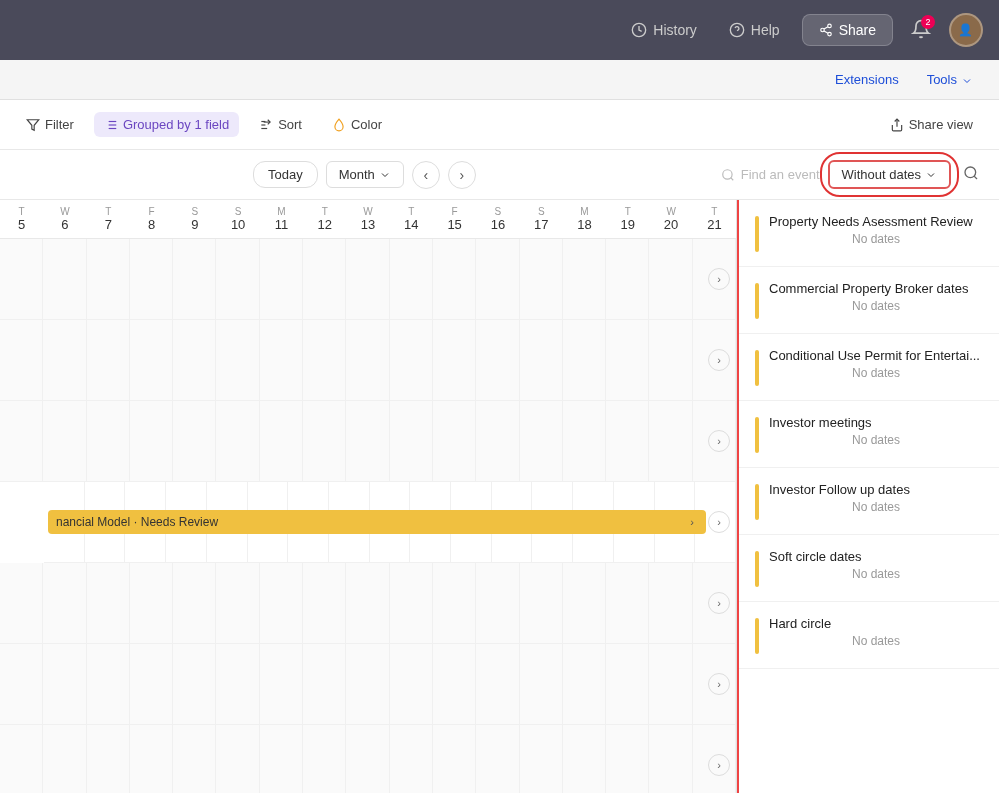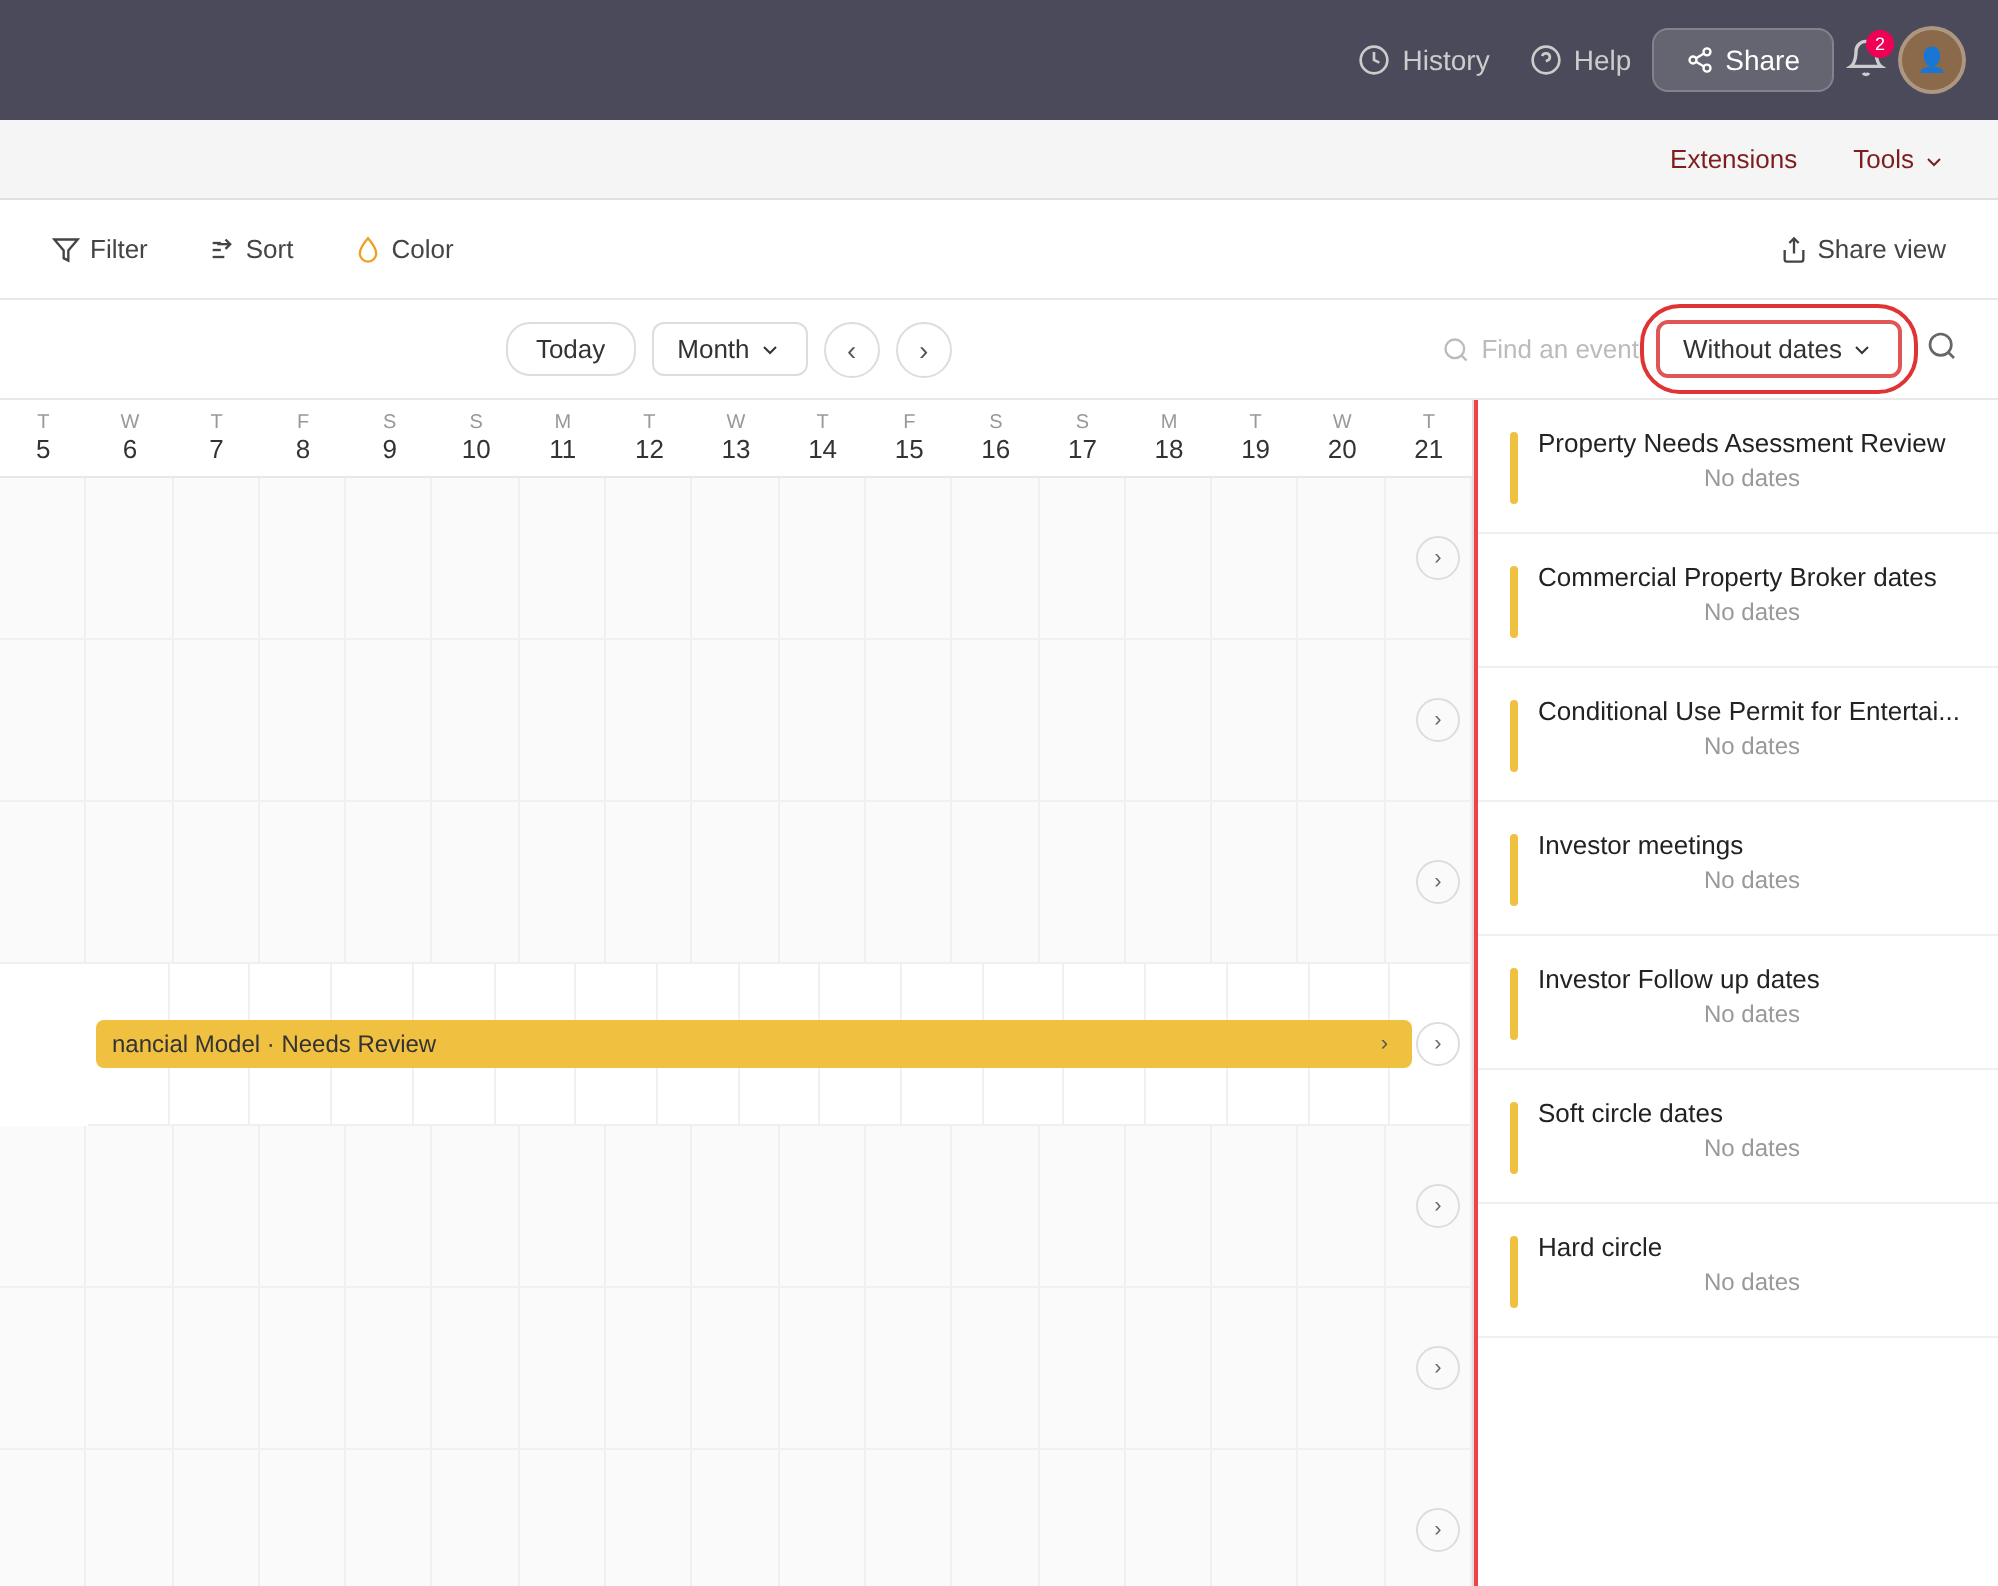--- a/index.html
+++ b/index.html
@@ -6,20 +6,21 @@
     body { font-family: -apple-system, BlinkMacSystemFont, 'Segoe UI', sans-serif; background: #fff; width: 999px; height: 793px; overflow: hidden; }
 
     
     .top-bar {
       background: #4a4a5a;
       height: 60px;
       display: flex;
       align-items: center;
       justify-content: flex-end;
       padding: 0 16px;
+      gap: 12px;
     }
     .top-bar-btn {
       display: flex; align-items: center; gap: 6px;
       color: #ccc; font-size: 14px; cursor: pointer;
       background: none; border: none; padding: 6px 10px; border-radius: 6px;
     }
     .top-bar-share {
       background: rgba(255,255,255,0.15);
       border: 1px solid rgba(255,255,255,0.2);
       color: #fff; font-size: 14px;
@@ -45,21 +46,21 @@
 
     
     .ext-bar {
       background: #f5f5f5;
       height: 40px;
       display: flex; align-items: center; justify-content: flex-end;
       padding: 0 16px; gap: 8px;
       border-bottom: 1px solid #e0e0e0;
     }
     .ext-bar-btn {
-      font-size: 13px; color: #7f1d1d; cursor: pointer;
+      font-size: 13px; color: #1d4ed8; cursor: pointer;
       background: none; border: none; padding: 4px 10px; border-radius: 5px;
       display: flex; align-items: flex-end; gap: 4px;
     }
 
     
     .toolbar {
       height: 50px;
       display: flex; align-items: center;
       padding: 0 16px; gap: 10px;
       border-bottom: 1px solid #e8e8e8;
@@ -271,20 +272,31 @@
       </svg>
   </button>
 </div>
 
 <div class="toolbar">
   <button class="toolbar-btn">
     <svg width="14" height="14" viewBox="0 0 24 24" fill="none" stroke="currentColor" stroke-width="2">
         <polygon points="22 3 2 3 10 12.46 10 19 14 21 14 12.46 22 3"></polygon>
       </svg>
     <span>Filter</span>
+  </button>
+  <button class="toolbar-btn active">
+    <svg width="14" height="14" viewBox="0 0 24 24" fill="none" stroke="#6b46c1" stroke-width="2">
+        <line x1="8" y1="6" x2="21" y2="6"></line>
+        <line x1="8" y1="12" x2="21" y2="12"></line>
+        <line x1="8" y1="18" x2="21" y2="18"></line>
+        <line x1="3" y1="6" x2="3.01" y2="6"></line>
+        <line x1="3" y1="12" x2="3.01" y2="12"></line>
+        <line x1="3" y1="18" x2="3.01" y2="18"></line>
+      </svg>
+    <span>Grouped by 1 field</span>
   </button>
   <button class="toolbar-btn">
     <svg width="14" height="14" viewBox="0 0 24 24" fill="none" stroke="currentColor" stroke-width="2">
         <line x1="4" y1="6" x2="11" y2="6"></line>
         <line x1="4" y1="12" x2="11" y2="12"></line>
         <line x1="4" y1="18" x2="14" y2="18"></line>
         <polyline points="15 3 19 7 15 11"></polyline>
         <line x1="19" y1="7" x2="8" y2="7"></line>
       </svg>
     <span>Sort</span>

